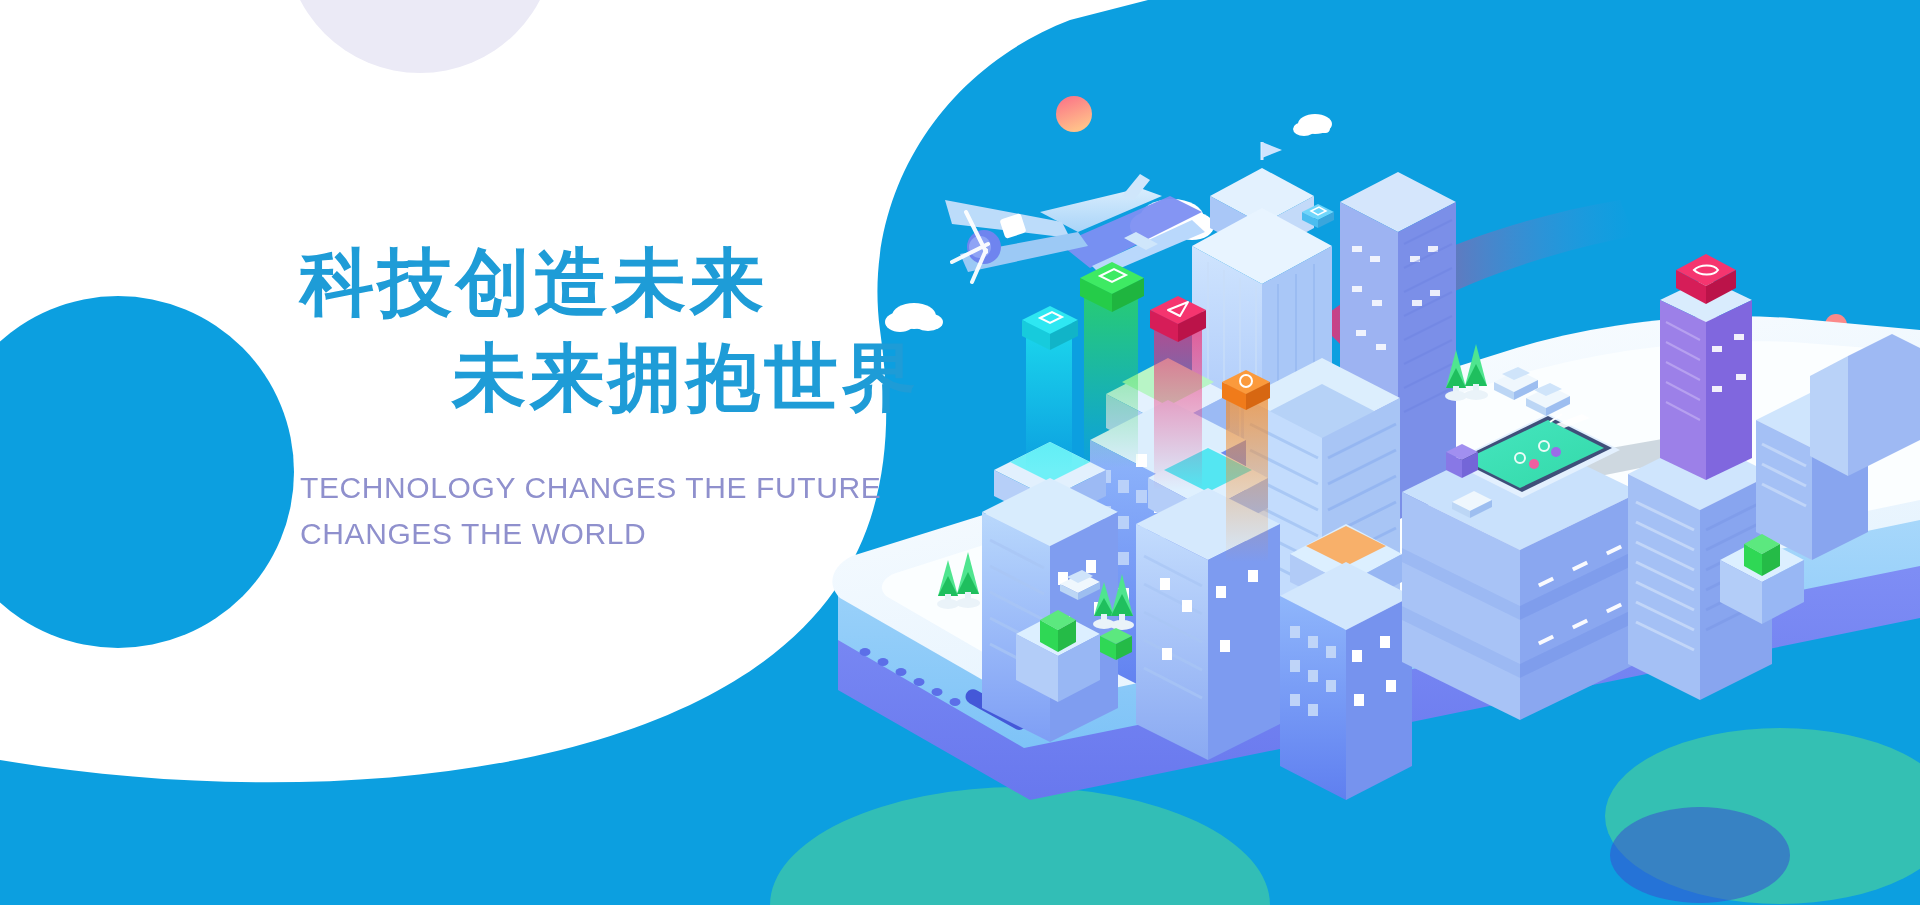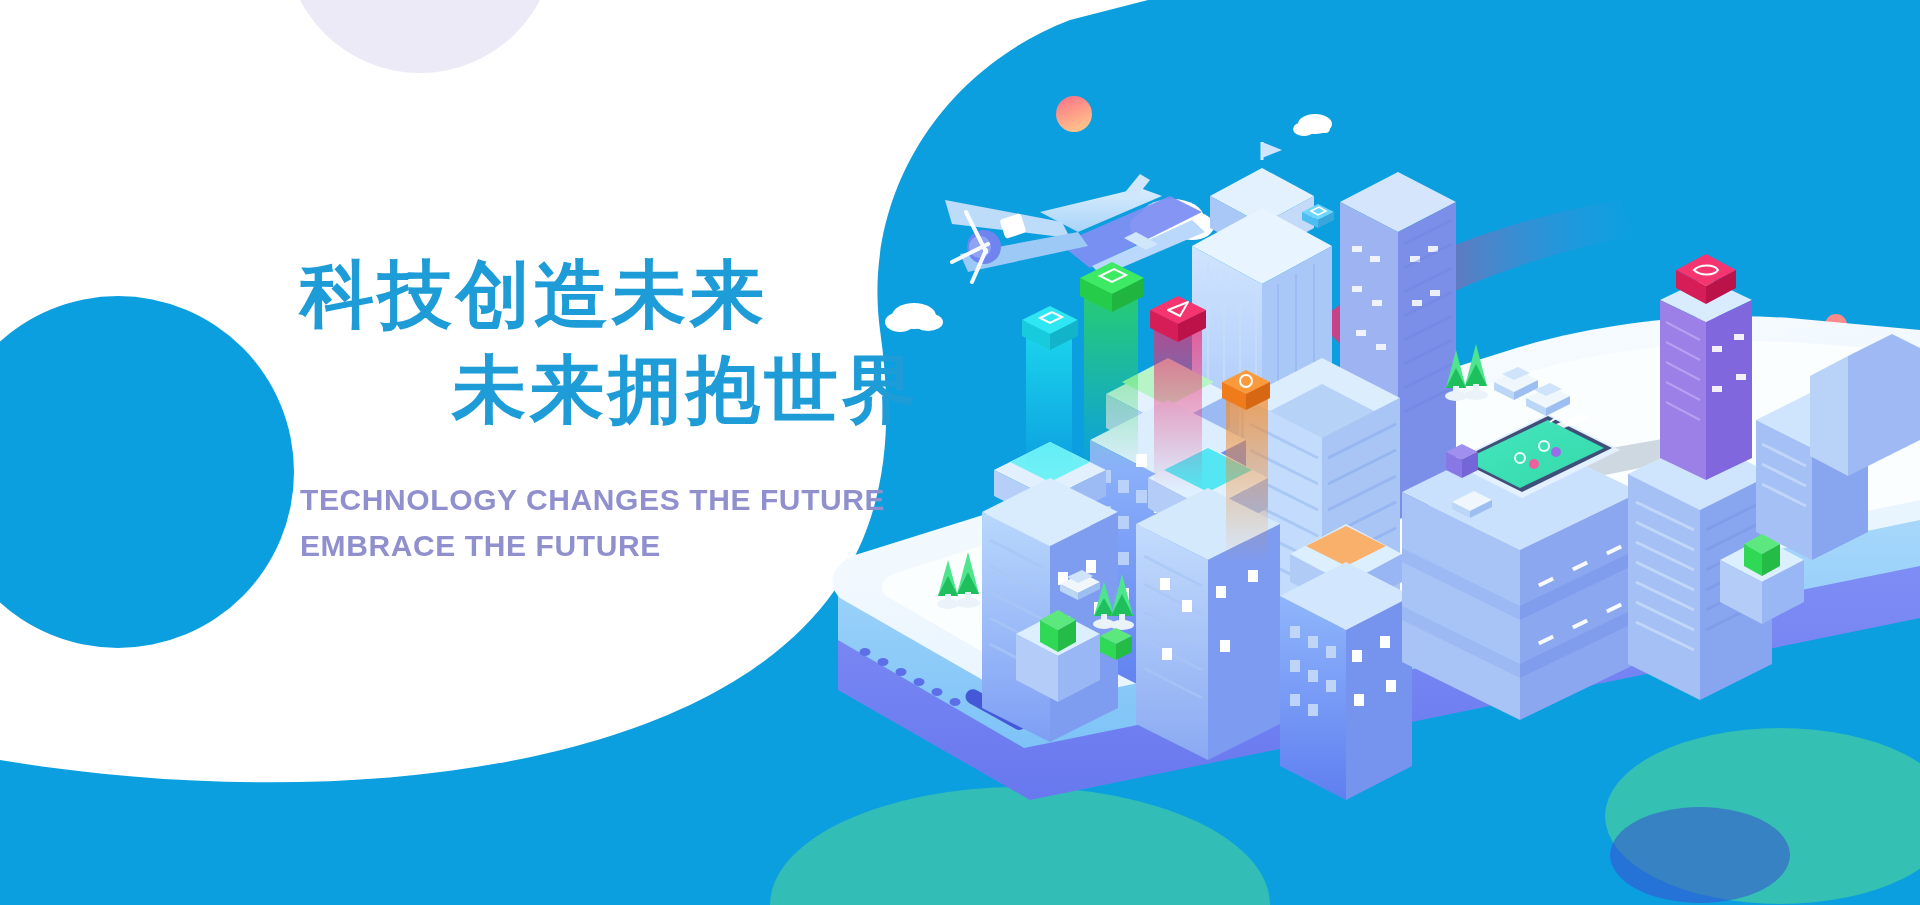--- a/index.html
+++ b/index.html
@@ -6,32 +6,32 @@
   *{box-sizing:border-box;}
   .stage{
     position:relative;width:1920px;height:905px;overflow:hidden;
     background:#ffffff;
     font-family:"Liberation Sans","DejaVu Sans",sans-serif;
   }
   .svg-layer{position:absolute;top:0;left:0;width:1920px;height:905px;display:block;}
 
   
   .copy{
-    position:absolute;left:300px;top:248px;width:620px;z-index:40;
+    position:absolute;left:300px;top:236px;width:620px;z-index:40;
   }
   .headline{
     font-size:74px;line-height:1.28;font-weight:700;letter-spacing:4px;
     color:#1e9cd7;margin:0;white-space:nowrap;
   }
   .headline .l2{display:block;text-align:right;}
   .subcopy{
     margin-top:40px;color:#8f90cd;font-size:30px;line-height:1.52;
     letter-spacing:.6px;font-weight:400;
   }
-  .subcopy span{display:block;font-weight:bold;}
+  .subcopy span{display:block;}
 </style>
 </head>
 <body>
 
 <div class="stage">
 
   <svg class="svg-layer" viewBox="0 0 1920 905">
     <defs>
       <linearGradient id="gBalloon" x1="0" y1="0" x2="0.4" y2="1">
         <stop offset="0" stop-color="#fb6e87"></stop>
@@ -640,17 +640,17 @@
     </g>
   </svg>
 
   <div class="copy">
     <h1 class="headline">
       <span class="l1">科技创造未来</span>
       <span class="l2">未来拥抱世界</span>
     </h1>
     <div class="subcopy">
       <span>TECHNOLOGY CHANGES THE FUTURE</span>
-      <span>EMBRACE THE FUTURE</span>
+      <span>CHANGES THE WORLD</span>
     </div>
   </div>
 
 </div>
 
 </body></html>

